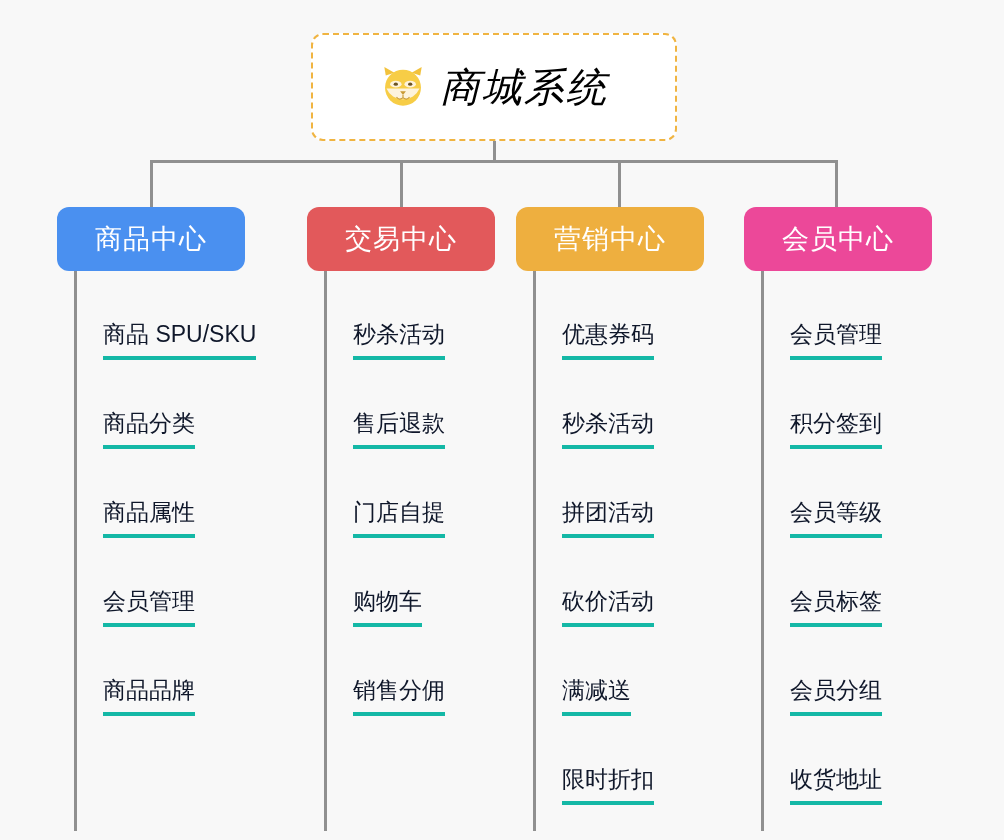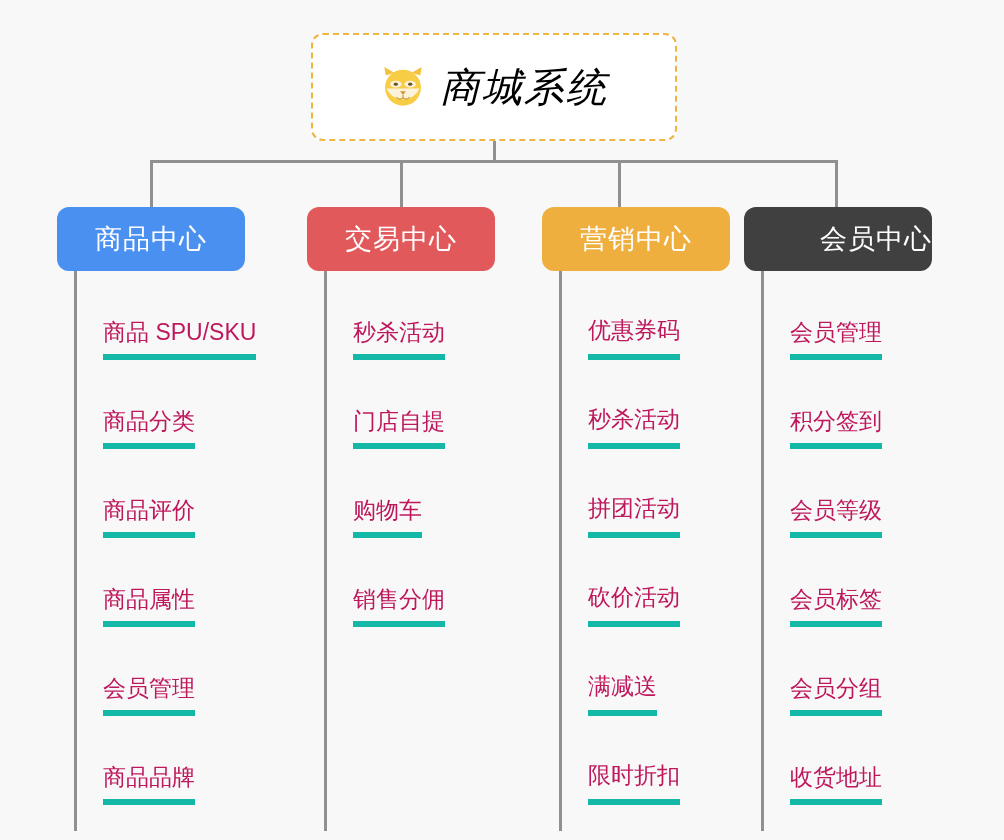--- a/index.html
+++ b/index.html
@@ -112,32 +112,32 @@
     position: relative;
     height: 89px;
     box-sizing: border-box;
     display: flex;
     align-items: flex-end;
     padding-left: 46px;
   }
   .leaf-label {
     display: inline-block;
     font-size: 23px;
-    color: #be185d;
+    color: #0f172a;
     line-height: 1.2;
     padding-bottom: 7px;
-    border-bottom: 6px solid #14b8a6;
+    border-bottom: 4px solid #14b8a6;
     white-space: nowrap;
   }
 
   
   .branch-0 .branch-header { background: #4a90f0; }
   .branch-1 .branch-header { background: #e2595b; text-align: right; }
   .branch-2 .branch-header { background: #eeaf3f; }
-  .branch-3 .branch-header { background: #404040; justify-content: flex-end; }
+  .branch-3 .branch-header { background: #ec4899; }
 </style>
 </head>
 <body>
 
 <div id="mindmap">
 
   <div class="root-node">
     <span class="root-icon">
       <svg viewBox="0 0 64 64" width="46" height="46" aria-hidden="true">
 
@@ -176,23 +176,20 @@
     </div>
     <div class="branch-spine" style="height:560px;"></div>
     <ul class="leaf-list">
       <li class="leaf-item">
           <span class="leaf-label">商品 SPU/SKU</span>
         </li>
       <li class="leaf-item">
           <span class="leaf-label">商品分类</span>
         </li>
       <li class="leaf-item">
-          <span class="leaf-label">商品评价</span>
-        </li>
-      <li class="leaf-item">
           <span class="leaf-label">商品属性</span>
         </li>
       <li class="leaf-item">
           <span class="leaf-label">会员管理</span>
         </li>
       <li class="leaf-item">
           <span class="leaf-label">商品品牌</span>
         </li>
     </ul>
   </div>
@@ -200,32 +197,35 @@
   <div class="branch branch-1" style="left:307px; width:188px;">
     <div class="branch-header">
       <span>交易中心</span>
     </div>
     <div class="branch-spine" style="height:560px;"></div>
     <ul class="leaf-list">
       <li class="leaf-item">
           <span class="leaf-label">秒杀活动</span>
         </li>
       <li class="leaf-item">
+          <span class="leaf-label">售后退款</span>
+        </li>
+      <li class="leaf-item">
           <span class="leaf-label">门店自提</span>
         </li>
       <li class="leaf-item">
           <span class="leaf-label">购物车</span>
         </li>
       <li class="leaf-item">
           <span class="leaf-label">销售分佣</span>
         </li>
     </ul>
   </div>
 
-  <div class="branch branch-2" style="left:542px; width:188px;font-family:Liberation Mono, monospace;">
+  <div class="branch branch-2" style="left:516px; width:188px;">
     <div class="branch-header">
       <span>营销中心</span>
     </div>
     <div class="branch-spine" style="height:560px;"></div>
     <ul class="leaf-list">
       <li class="leaf-item">
           <span class="leaf-label">优惠券码</span>
         </li>
       <li class="leaf-item">
           <span class="leaf-label">秒杀活动</span>

